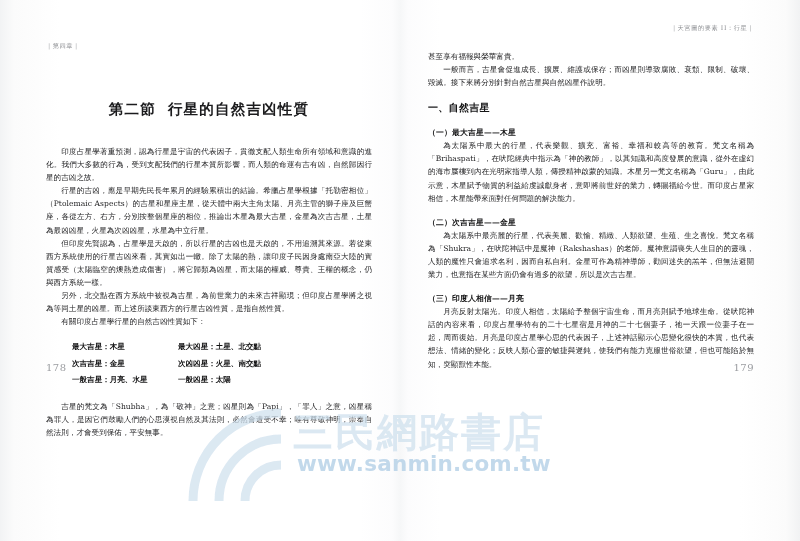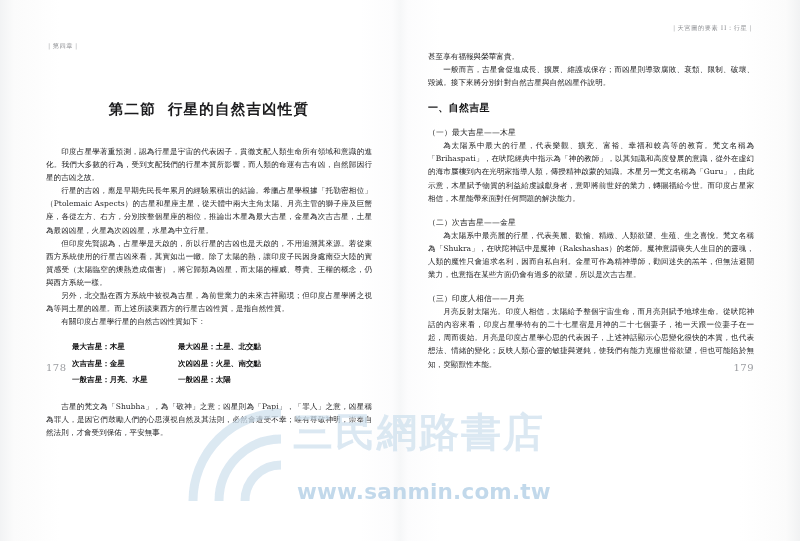--- a/index.html
+++ b/index.html
@@ -95,21 +95,21 @@
   
   .sub-heading {
     font-size: 10px;
     font-weight: 700;
     color: #141415;
     margin: 12px 0 1px 0;
     letter-spacing: 0.3px;
   }
   .sub-heading-2 {
     font-size: 7.8px;
-    font-weight: 400;
+    font-weight: 700;
     color: #141415;
     margin: 12px 0 1px 0;
     letter-spacing: 0.2px;
   }
   .spacer-md { height: 12px; }
 
   
   .folio {
     position: absolute;
     bottom: 26px;
@@ -146,21 +146,20 @@
     position: absolute;
     left: 122px;
     top: 56px;
     font-size: 21.5px;
     font-weight: 700;
     color: #b9d3e8;
     letter-spacing: 0.2px;
     white-space: nowrap;
     font-family: "DejaVu Sans", "Liberation Sans", sans-serif;
     opacity: 0.9;
-    margin-top: 28px;
   }
   .wm-arcs {
     position: absolute;
     left: 0;
     top: 0;
     width: 300px;
     height: 110px;
   }
 </style>
 </head>

